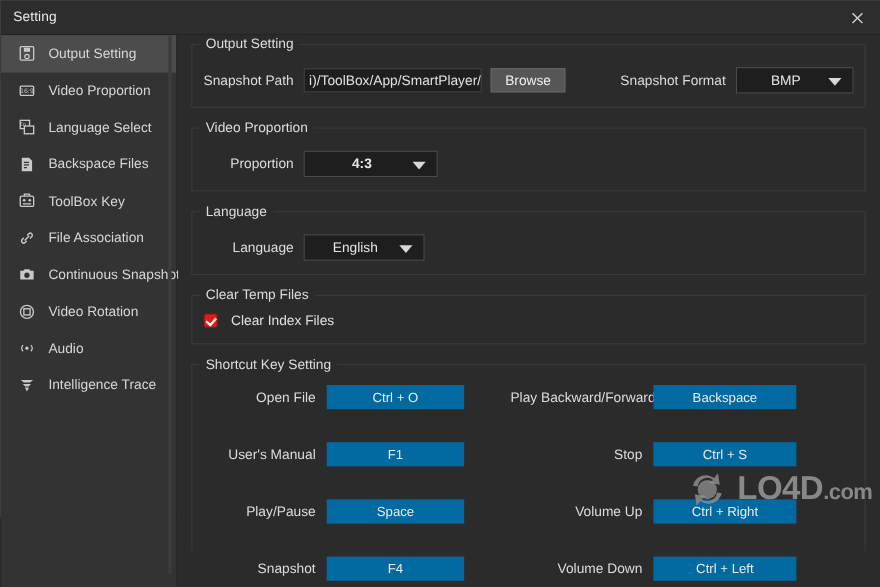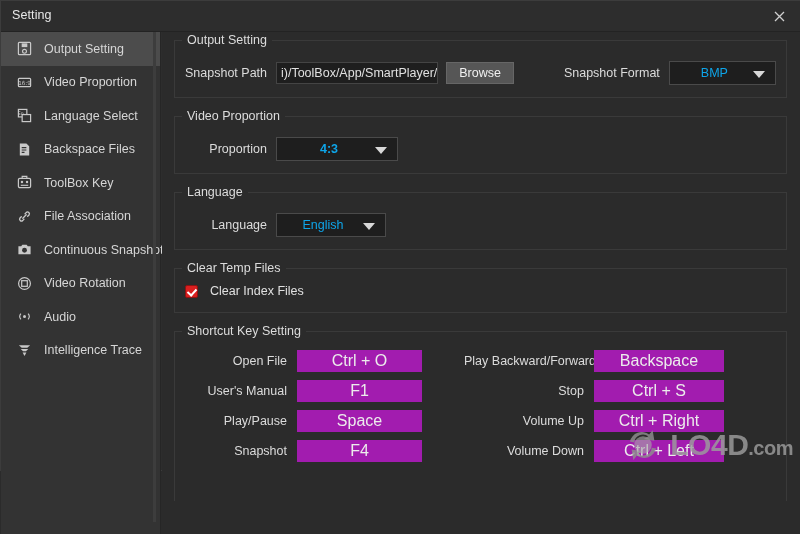--- a/index.html
+++ b/index.html
@@ -122,21 +122,21 @@
     border: 1px solid #666;
     color: #f0f0f0;
     font-size: 12.5px;
     display: flex; align-items: center; justify-content: center;
     padding: 0 12px;
   }
   .combo {
     height: 24px;
     background: #1e1e1e;
     border: 1px solid #4a4a4a;
-    color: #0ea5e9;
+    color: #e5e5e5;
     font-size: 12.5px;
     display: flex; align-items: center;
     position: relative;
   }
   .combo .val {
     flex: 1; text-align: center; padding-right: 16px;
   }
   .combo .arrow {
     position: absolute; right: 10px; top: 50%;
     margin-top: -2px;
@@ -164,29 +164,29 @@
     border: solid #ffffff;
     border-width: 0 2px 2px 0;
     transform: rotate(42deg);
   }
   .chk-label { margin-left: 12px; font-size: 12.5px; color: #e0e0e0; }
 
   
   .sc-grid {
     display: grid;
     grid-template-columns: 112px 125px 42px 130px 130px;
-    row-gap: 8px;
+    row-gap: 30px;
     align-items: center;
   }
   .sc-label { font-size: 12.5px; color: #dcdcdc; text-align: right; padding-right: 10px; white-space: nowrap; }
   .sc-field {
     height: 22px;
-    background: #a21caf;
+    background: #0369a1;
     color: #ececec;
-    font-size: 16px;
+    font-size: 12px;
     display: flex; align-items: center; justify-content: center;
   }
   .sc-spacer { }
 
   
   .watermark {
     position: absolute;
     right: 6px; bottom: 4px;
     display: flex; align-items: center;
     opacity: .82;

